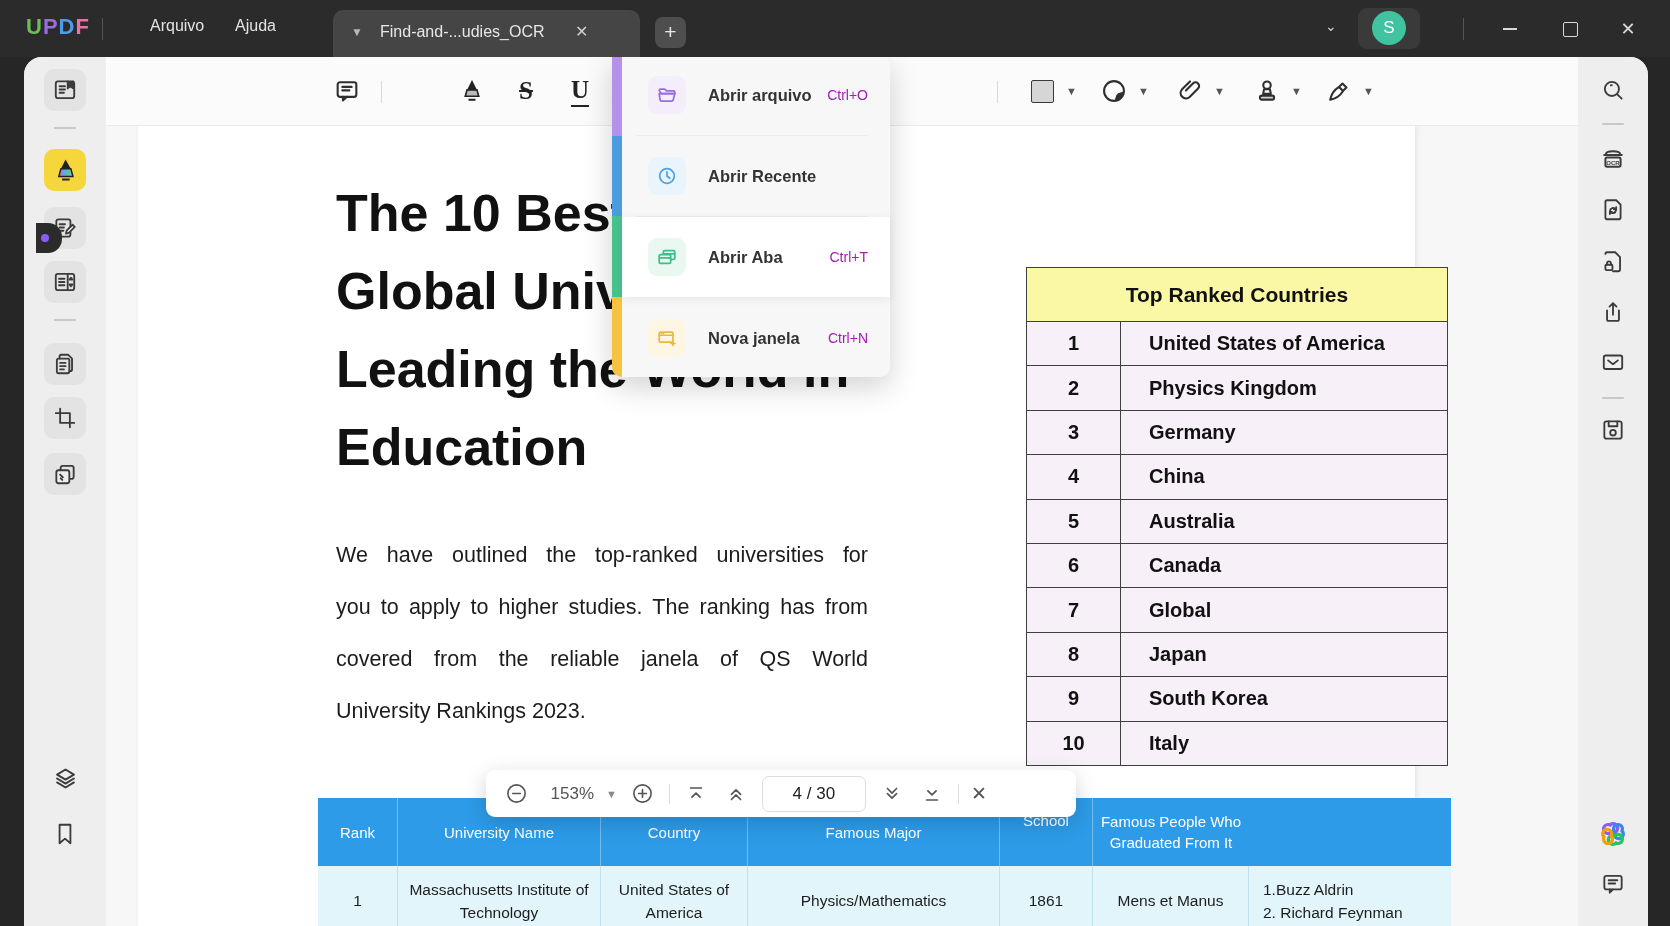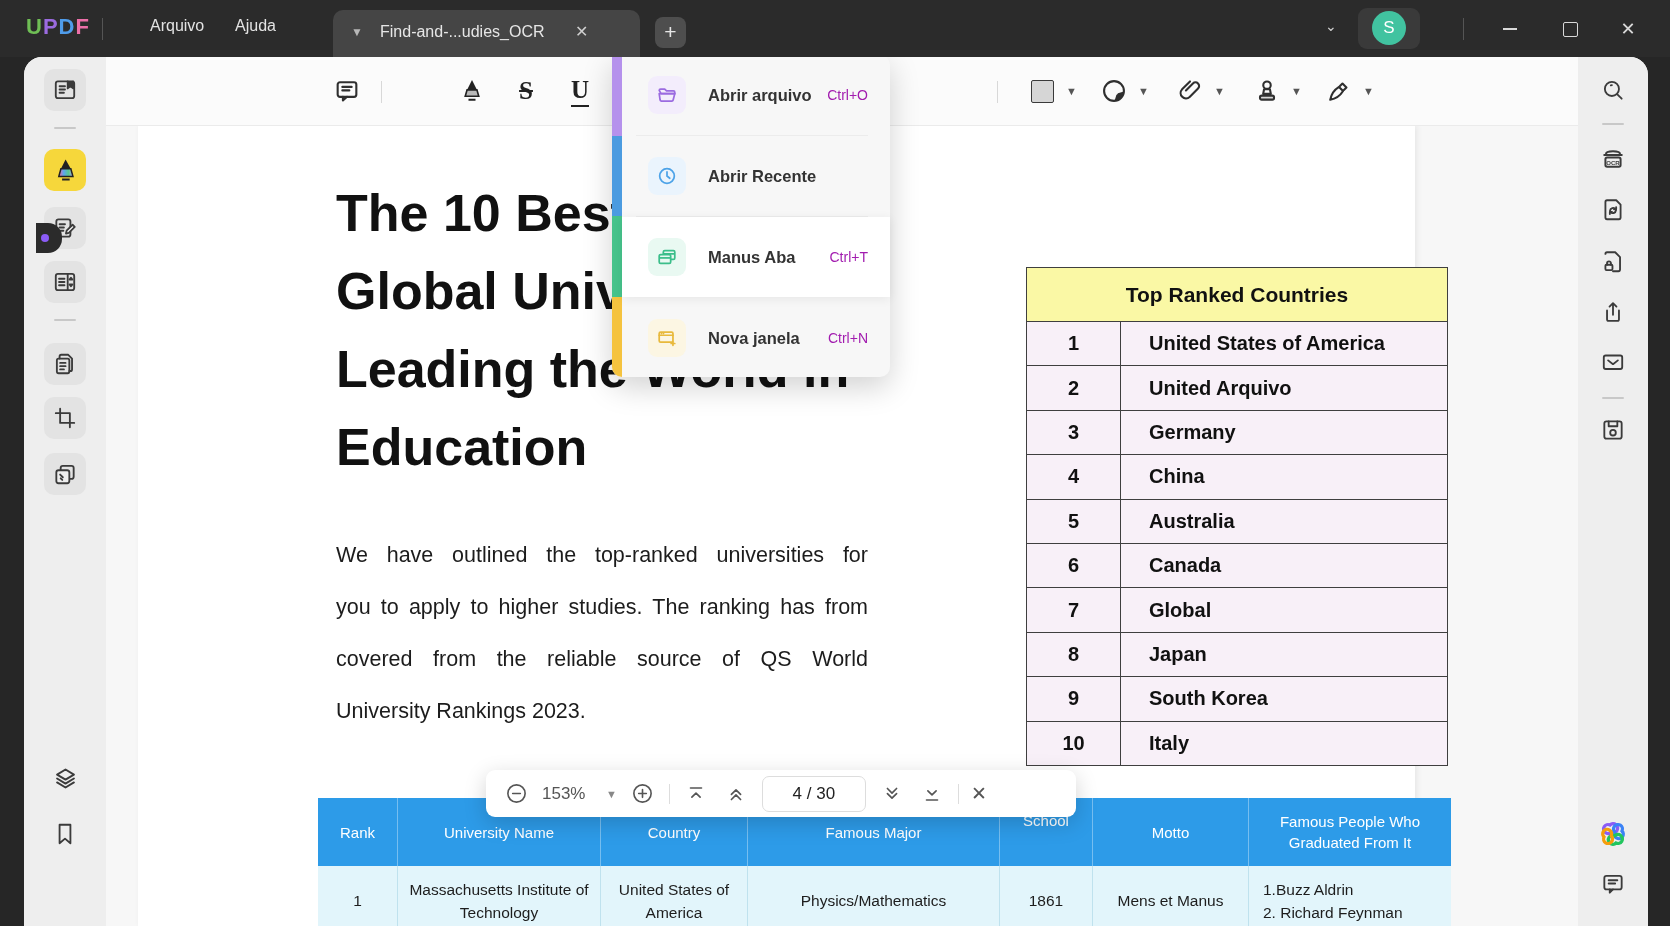--- a/index.html
+++ b/index.html
@@ -67,21 +67,21 @@
   .menu-item{left:10px;width:268px;height:80px;display:flex;align-items:center;}
   .menu-item.hl{background:#ffffff;box-shadow:0 2px 10px rgba(0,0,0,.07);}
   .mi-divider{left:24px;width:232px;height:1px;background:#ececec;}
   .mi-icon{width:38px;height:38px;border-radius:9px;margin-left:26px;display:flex;align-items:center;justify-content:center;}
   .mi-label{margin-left:22px;font-size:16.5px;font-weight:bold;color:#333;}
   .mi-shortcut{position:absolute;right:22px;font-size:14px;color:#a21caf;}
   .ibg-purple{background:#F3EDFC;} .ibg-blue{background:#EAF4FD;} .ibg-green{background:#E9F9F2;} .ibg-amber{background:#FCF6E3;}
   
   #zoombar{left:462px;top:713px;width:590px;height:47px;background:#fff;border-radius:9px;box-shadow:0 6px 22px rgba(0,0,0,.18);display:flex;align-items:center;padding:0 16px;box-sizing:border-box;gap:12px;color:#555;}
   .zb-sep{width:1px;height:20px;background:#ddd;}
-  .zb-zoom{font-size:17px;color:#555;min-width:52px;text-align:left;}
+  .zb-zoom{font-size:17px;color:#555;min-width:52px;text-align:right;}
   .zb-caret{font-size:11px;color:#888;}
   .zb-pagebox{width:102px;height:34px;border:1px solid #ddd;border-radius:7px;background:#fff;display:flex;align-items:center;justify-content:center;font-size:17px;color:#222;}
   .zb-x{font-size:19px;color:#555;}
   .zb-btn{display:flex;align-items:center;justify-content:center;width:28px;height:28px;}
   
   #notch{left:12px;top:166px;width:26px;height:30px;background:#2b2b2b;border-radius:0 14px 14px 0;}
   #notch .dot{position:absolute;left:5px;top:11px;width:8px;height:8px;border-radius:50%;background:#8B5CF6;}
   svg.ic{stroke:#3b3b3b;fill:none;stroke-width:1.7;stroke-linecap:round;stroke-linejoin:round;}
   svg.ict{stroke:#2f2f2f;fill:none;stroke-width:1.8;stroke-linecap:round;stroke-linejoin:round;}
 </style>
@@ -119,32 +119,32 @@
 
   <div id="canvas" class="abs"></div>
   <div id="page" class="abs">
     <div class="abs headline" style="top:58px">The 10 Best</div>
     <div class="abs headline" style="top:136px">Global Universities</div>
     <div class="abs headline" style="top:214px">Leading the World in</div>
     <div class="abs para-line" style="top:418px">We have outlined the top-ranked universities for</div>
 
     <div class="abs headline" style="top:292px">Education</div>
     <div class="abs para-line" style="top:470px">you to apply to higher studies. The ranking has from</div>
-    <div class="abs para-line" style="top:522px">covered from the reliable source of QS World</div>
+    <div class="abs para-line" style="top:522px">covered from the reliable janela of QS World</div>
     <div class="abs para-line para-last" style="top:574px">University Rankings 2023.</div>
 
     <div id="countries" class="abs">
       <div class="ct-header">Top Ranked Countries</div>
       <div class="ct-row">
           <div class="ct-rank">1</div>
           <div class="ct-name">United States of America</div>
         </div>
       <div class="ct-row">
           <div class="ct-rank">2</div>
-          <div class="ct-name">United Arquivo</div>
+          <div class="ct-name">Physics Kingdom</div>
         </div>
       <div class="ct-row">
           <div class="ct-rank">3</div>
           <div class="ct-name">Germany</div>
         </div>
       <div class="ct-row">
           <div class="ct-rank">4</div>
           <div class="ct-name">China</div>
         </div>
       <div class="ct-row">
@@ -173,21 +173,20 @@
         </div>
     </div>
 
     <div id="uni" class="abs">
       <div class="uni-header">
         <div class="uh-cell">Rank</div>
         <div class="uh-cell">University Name</div>
         <div class="uh-cell">Country</div>
         <div class="uh-cell">Famous Major</div>
         <div class="uh-cell uh-top">School</div>
-        <div class="uh-cell">Motto</div>
         <div class="uh-cell" style="border-right:none">Famous People Who Graduated From It</div>
       </div>
       <div class="uni-row">
         <div class="ur-cell">1</div>
         <div class="ur-cell">Massachusetts Institute of Technology</div>
         <div class="ur-cell">United States of America</div>
         <div class="ur-cell">Physics/Mathematics</div>
         <div class="ur-cell">1861</div>
         <div class="ur-cell">Mens et Manus</div>
         <div class="ur-cell ur-left" style="border-right:none">
@@ -440,21 +439,21 @@
     <div class="abs menu-item hl" style="top:162px">
       <span class="mi-icon ibg-green">
         <svg width="22" height="22" viewBox="0 0 24 24" fill="none" stroke="#3BBE8A" stroke-width="1.9" stroke-linejoin="round">
             <rect x="8" y="5" width="12.5" height="9.5" rx="1.5"></rect>
             <path d="M8 8.5 h12.5"></path>
             <path d="M10 5 v-0.5"></path>
             <rect x="3.5" y="9.5" width="12.5" height="9.5" rx="1.5" fill="#E9F9F2"></rect>
             <path d="M3.5 13 h12.5"></path>
           </svg>
       </span>
-      <span class="mi-label">Manus Aba</span>
+      <span class="mi-label">Abrir Aba</span>
       <span class="mi-shortcut">Ctrl+T</span>
     </div>
     <div class="abs mi-divider" style="top:242px"></div>
     <div class="abs menu-item" style="top:243px">
       <span class="mi-icon ibg-amber">
         <svg width="22" height="22" viewBox="0 0 24 24" fill="none" stroke="#E8B93C" stroke-width="1.9" stroke-linecap="round" stroke-linejoin="round">
             <rect x="3.5" y="5.5" width="15" height="11" rx="1.5"></rect>
             <path d="M3.5 9 h15"></path>
             <path d="M6 7.2 h0.01 M8.2 7.2 h0.01"></path>
             <path d="M18.5 16 v4 M16.5 18 h4"></path>

